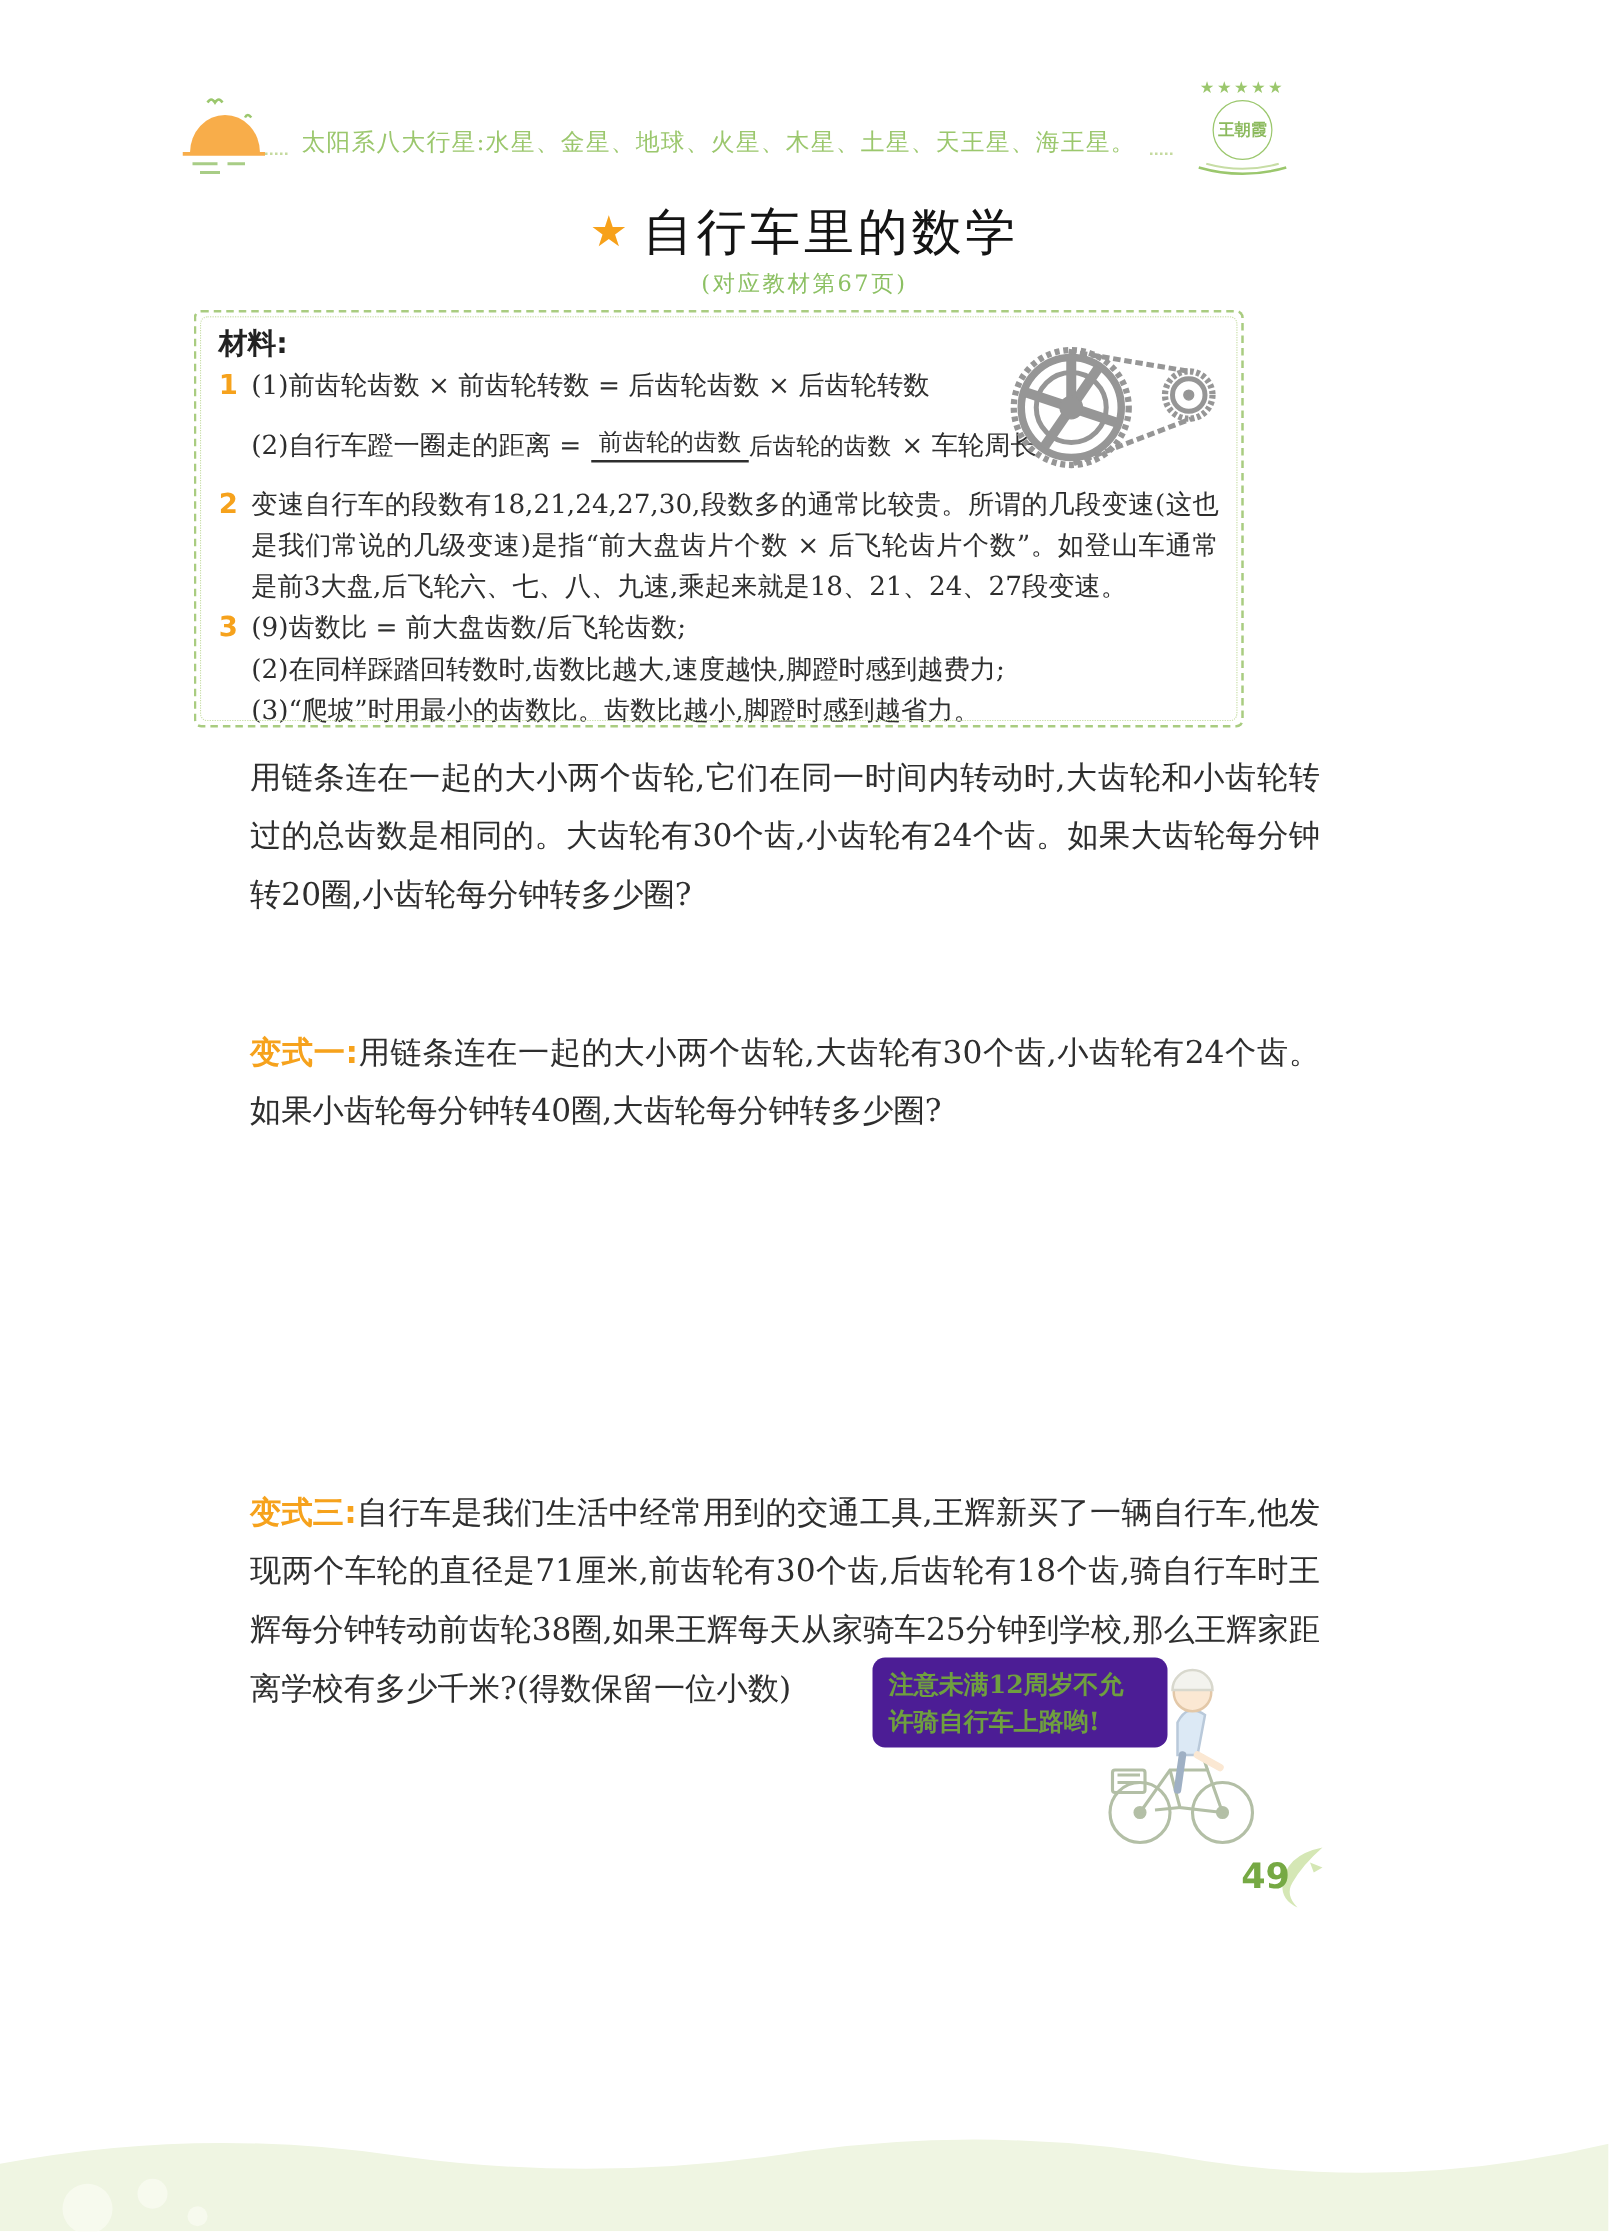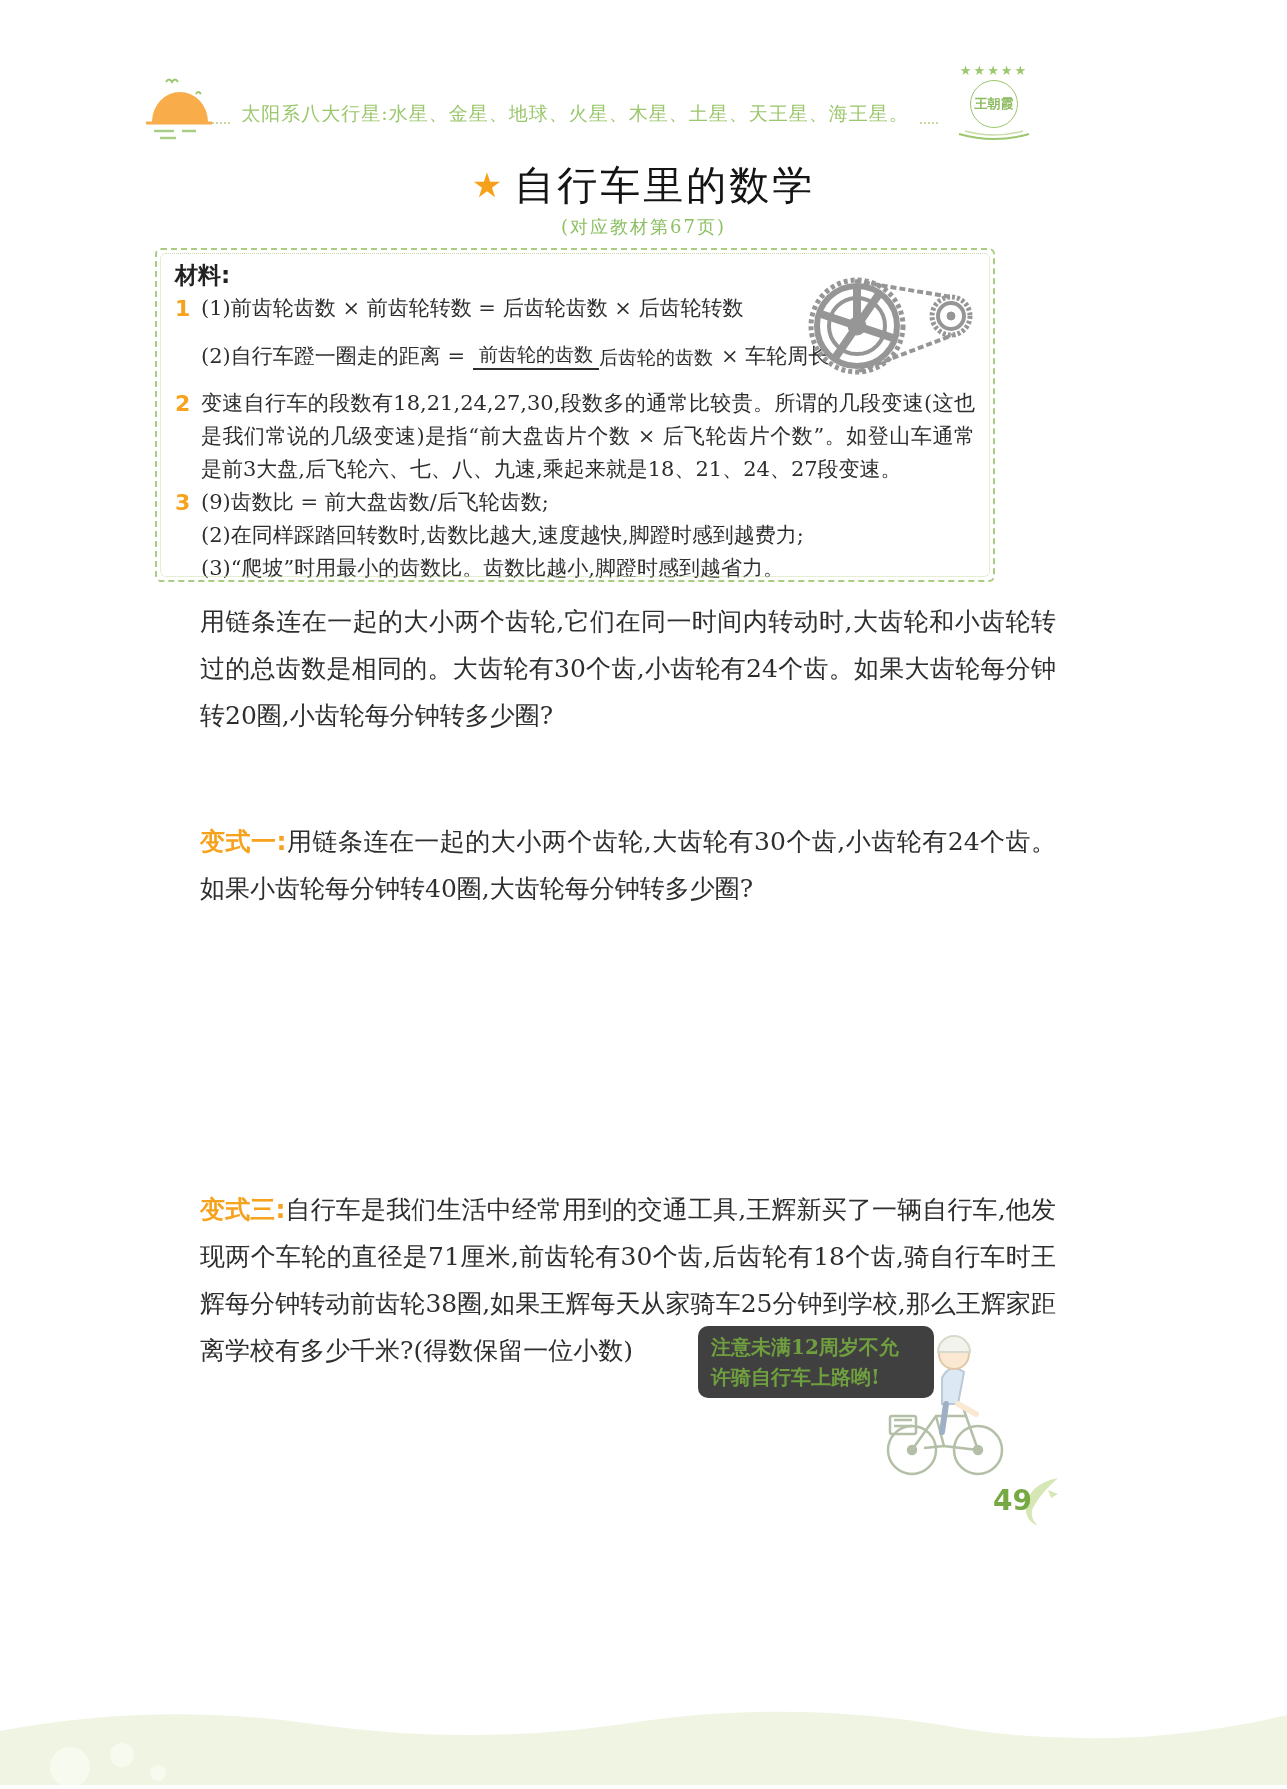--- a/index.html
+++ b/index.html
@@ -51,21 +51,21 @@
   .problem{position:absolute;left:160px;width:856px;font-size:25px;line-height:47px;
            text-align:justify;margin-left:40px;}
   .p-main{top:598px;}
   .p-var1{top:818px;}
   .p-var2{top:1004px;}
   .p-var3{top:1186px;}
   .var-label{color:#f6a21c;font-weight:bold;font-family:"DejaVu Sans",sans-serif;}
 
   
   .note-bubble{position:absolute;left:698px;top:1326px;width:236px;box-sizing:border-box;
-               background:#404040;border-radius:10px;padding:6px 13px;
+               background:#4c1d95;border-radius:10px;padding:6px 13px;
                color:#6f9f3f;font-weight:bold;font-size:20px;line-height:30px;}
   .bike-art{position:absolute;left:884px;top:1320px;}
 
   
   .footer-wave{position:absolute;left:0;bottom:0;}
   .dolphin{position:absolute;left:1018px;top:1474px;}
   .page-num{position:absolute;left:993px;top:1484px;font-size:28px;font-weight:bold;
             color:#76a944;font-family:"DejaVu Sans",sans-serif;}
 </style>
 </head>

